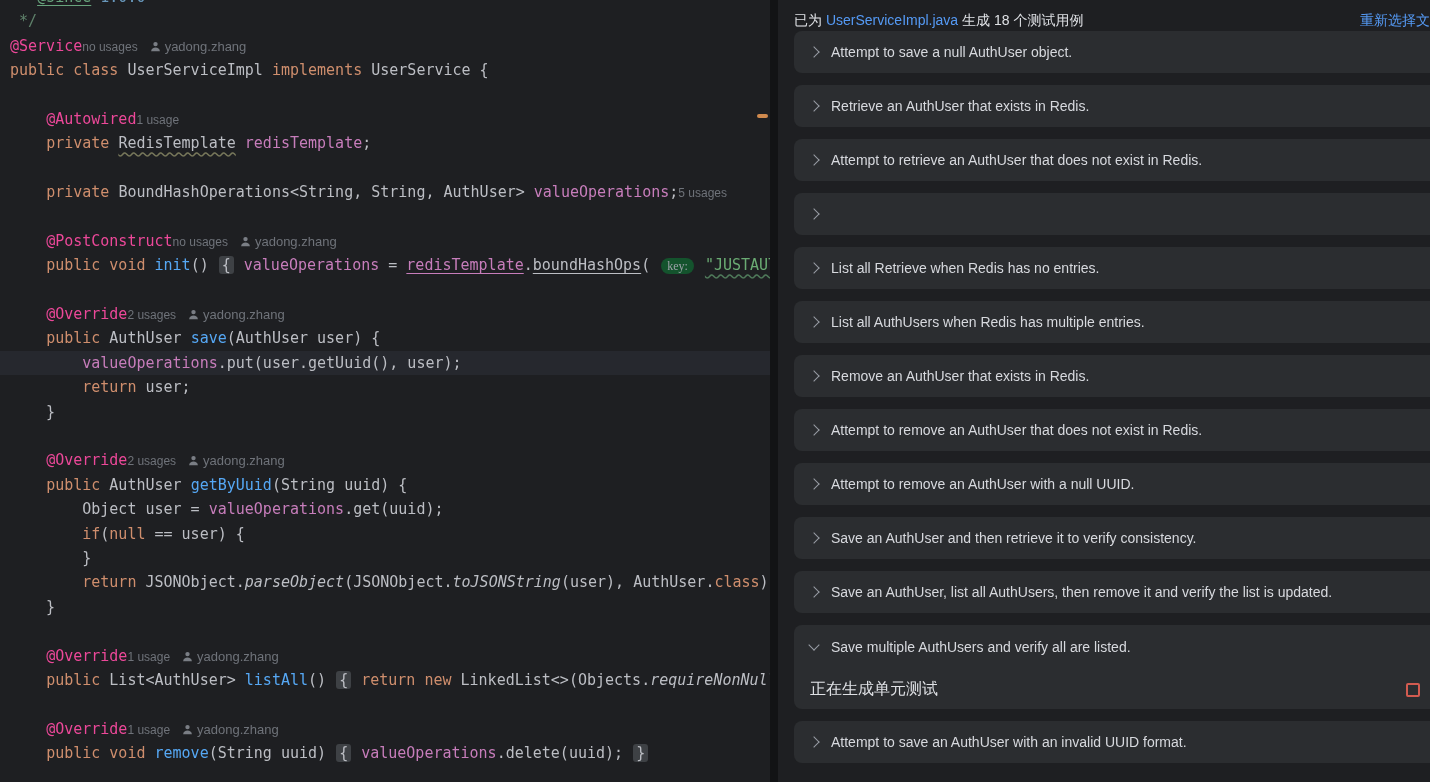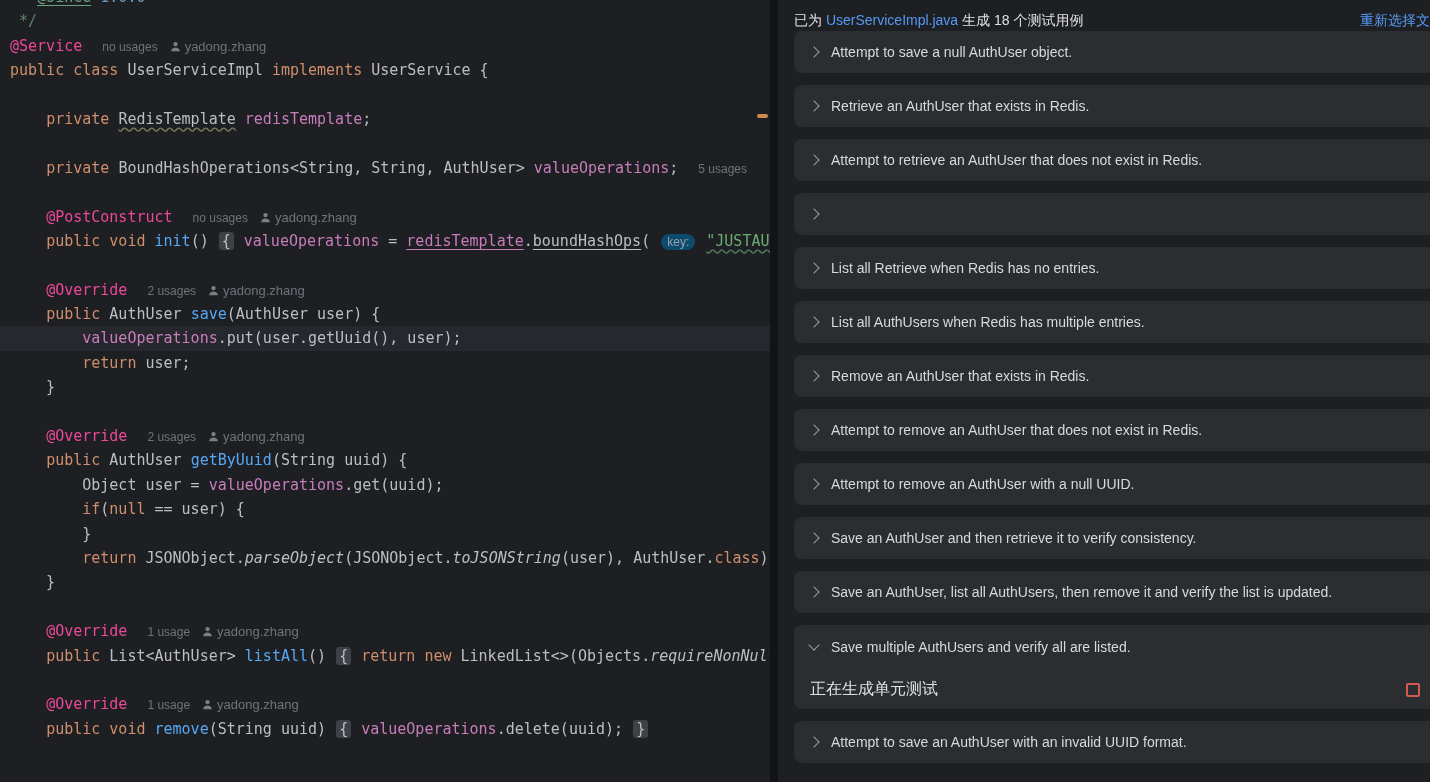--- a/index.html
+++ b/index.html
@@ -23,24 +23,24 @@
   .t-sw{color:#6aab73;text-decoration:underline wavy #4f7a5a;text-underline-offset:3px;}
   .t-f {color:#c77dbb;}
   .t-fu{color:#c77dbb;text-decoration:underline;text-underline-offset:3px;}
   .t-m {color:#56a8f5;}
   .t-i {color:#bcbec4;font-style:italic;}
   .t-d {color:#5f826b;}
   .t-dt{color:#67a37c;text-decoration:underline;text-underline-offset:3px;}
   .t-dv{color:#6897bb;}
   .t-w {color:#bcbec4;text-decoration:underline wavy #77775a;text-underline-offset:3px;}
   .t-pu{color:#bcbec4;text-decoration:underline;text-underline-offset:3px;}
-  .t-h {color:#6f737a;font-family:"Liberation Sans",sans-serif;font-size:12px;margin-left:20px;}
+  .t-h {color:#6f737a;font-family:"Liberation Sans",sans-serif;font-size:12px;margin-left:0;}
   .t-au{color:#6f737a;font-family:"Liberation Sans",sans-serif;font-size:13px;margin-left:12px;}
   .t-hp{
-    background:#0c4a6e;color:#9ca1a8;font-family:Liberation Sans, sans-serif;
+    background:#14532d;color:#9ca1a8;font-family:Liberation Serif, serif;
     font-size:12px;padding:1px 6px;border-radius:8px;margin:0 2px;
   }
   .t-fb{background:#3e4145;border-radius:3px;padding:0 3px;margin:0 1px;color:#bcbec4;}
 
   .scroll-gutter{position:absolute;right:0;top:0;width:14px;height:100%;}
   .scroll-mark{position:absolute;right:2px;top:114px;width:11px;height:4px;border-radius:2px;background:#d08a4e;}
 
   
   .divider{position:absolute;left:770px;top:0;width:8px;height:782px;background:#121315;}
 
@@ -66,20 +66,21 @@
 <div class="editor">
   <div class="code">
       <div class="line"><span class="t-d"> * </span><span class="t-dt">@since</span><span class="t-dv"> 1.0.0</span></div>
       <div class="line"><span class="t-d"> */</span></div>
       <div class="line"><span class="t-a">@Service</span><span class="t-h">no usages</span><span class="t-au"><svg width="11" height="11" viewBox="0 0 12 12" style="vertical-align:-1px;margin-right:4px">
             <circle cx="6" cy="3.4" r="2.4" fill="#7a7e85"></circle>
             <path d="M1.2 11.2c.3-2.7 2.3-4 4.8-4s4.5 1.3 4.8 4z" fill="#7a7e85"></path>
           </svg>yadong.zhang</span></div>
       <div class="line"><span class="t-k">public class </span><span class="t-p">UserServiceImpl </span><span class="t-k">implements </span><span class="t-p">UserService {</span></div>
       <div class="line"></div>
+      <div class="line"><span class="t-p">    </span><span class="t-a">@Autowired</span><span class="t-h">1 usage</span></div>
       <div class="line"><span class="t-p">    </span><span class="t-k">private </span><span class="t-w">RedisTemplate</span><span class="t-p"> </span><span class="t-f">redisTemplate</span><span class="t-p">;</span></div>
       <div class="line"></div>
       <div class="line"><span class="t-p">    </span><span class="t-k">private </span><span class="t-p">BoundHashOperations&lt;String, String, AuthUser&gt; </span><span class="t-f">valueOperations</span><span class="t-p">;</span><span class="t-h">5 usages</span></div>
       <div class="line"></div>
       <div class="line"><span class="t-p">    </span><span class="t-a">@PostConstruct</span><span class="t-h">no usages</span><span class="t-au"><svg width="11" height="11" viewBox="0 0 12 12" style="vertical-align:-1px;margin-right:4px">
             <circle cx="6" cy="3.4" r="2.4" fill="#7a7e85"></circle>
             <path d="M1.2 11.2c.3-2.7 2.3-4 4.8-4s4.5 1.3 4.8 4z" fill="#7a7e85"></path>
           </svg>yadong.zhang</span></div>
       <div class="line"><span class="t-p">    </span><span class="t-k">public void </span><span class="t-m">init</span><span class="t-p">() </span><span class="t-fb">{</span><span class="t-p"> </span><span class="t-f">valueOperations</span><span class="t-p"> = </span><span class="t-fu">redisTemplate</span><span class="t-p">.</span><span class="t-pu">boundHashOps</span><span class="t-p">( </span><span class="t-hp">key:</span><span class="t-p"> </span><span class="t-sw">"JUSTAUTH</span></div>
       <div class="line"></div>

